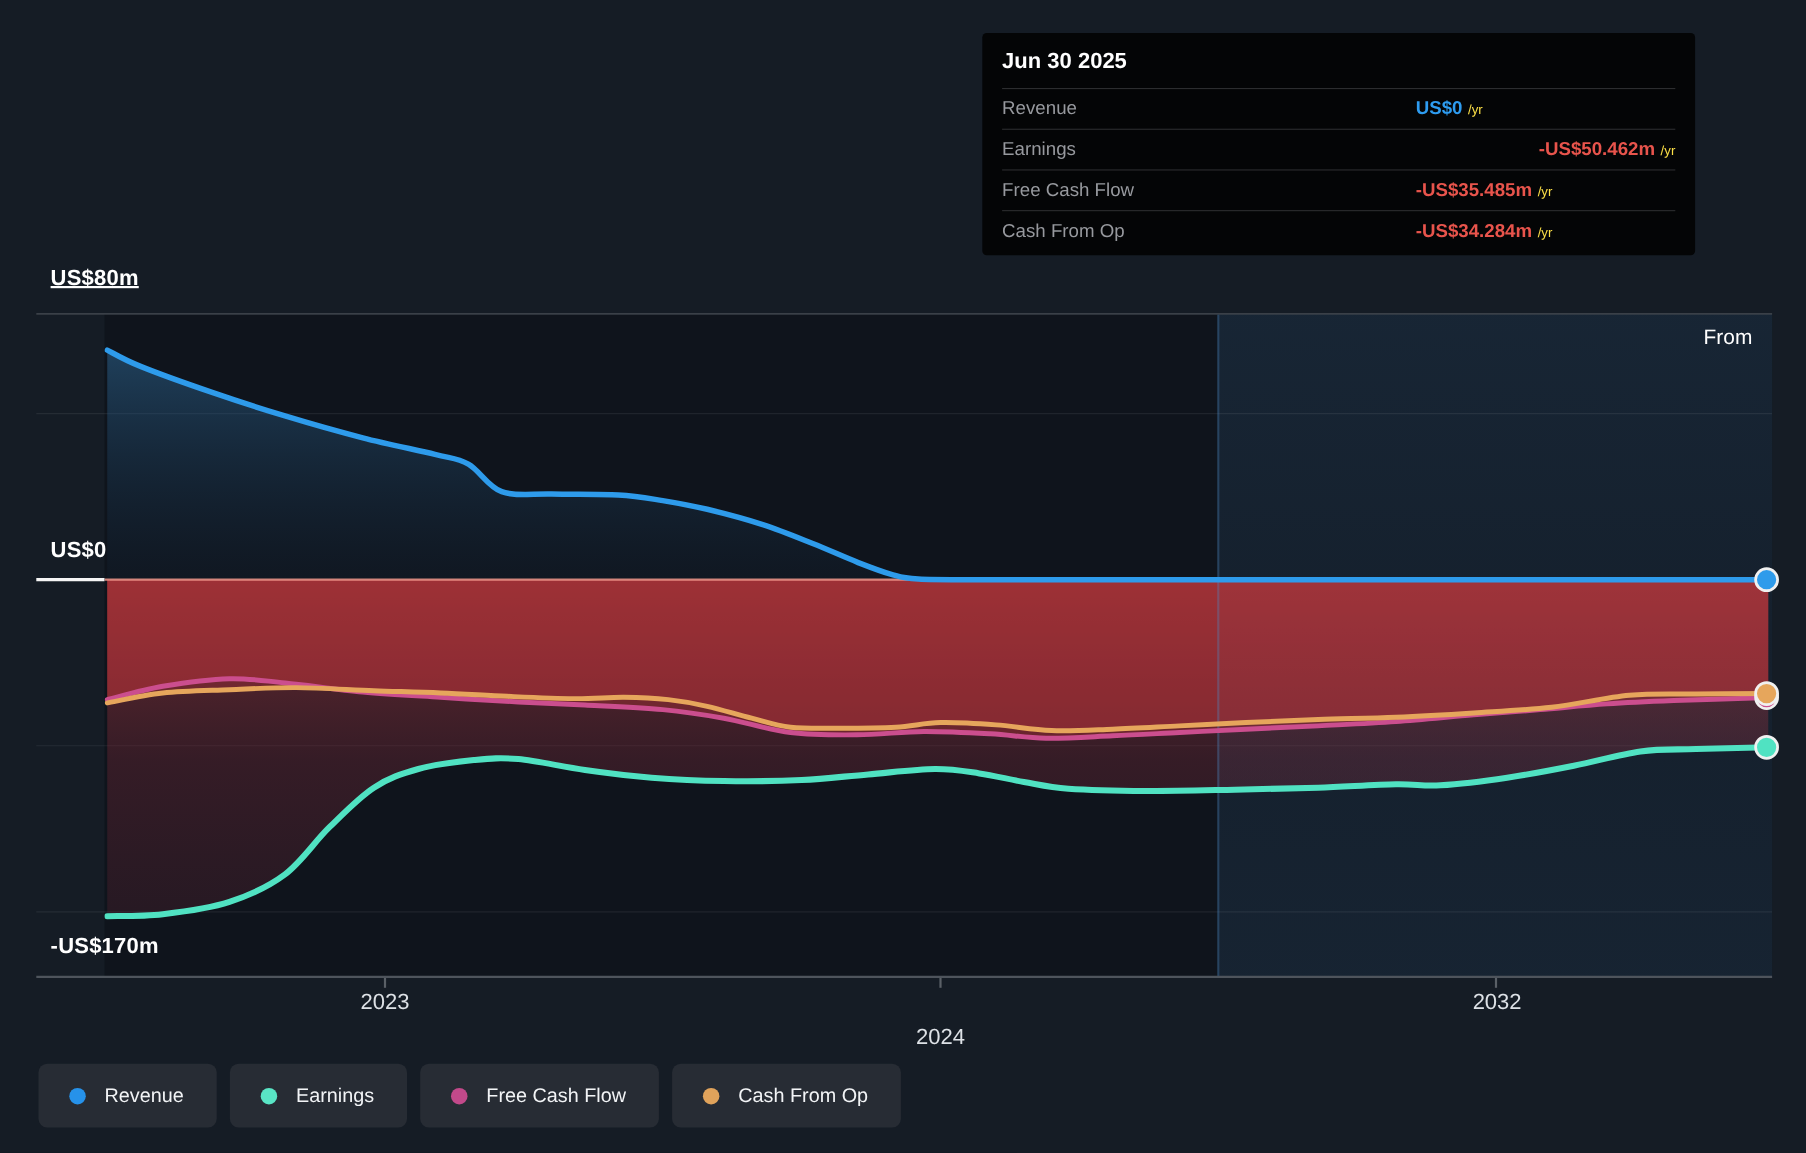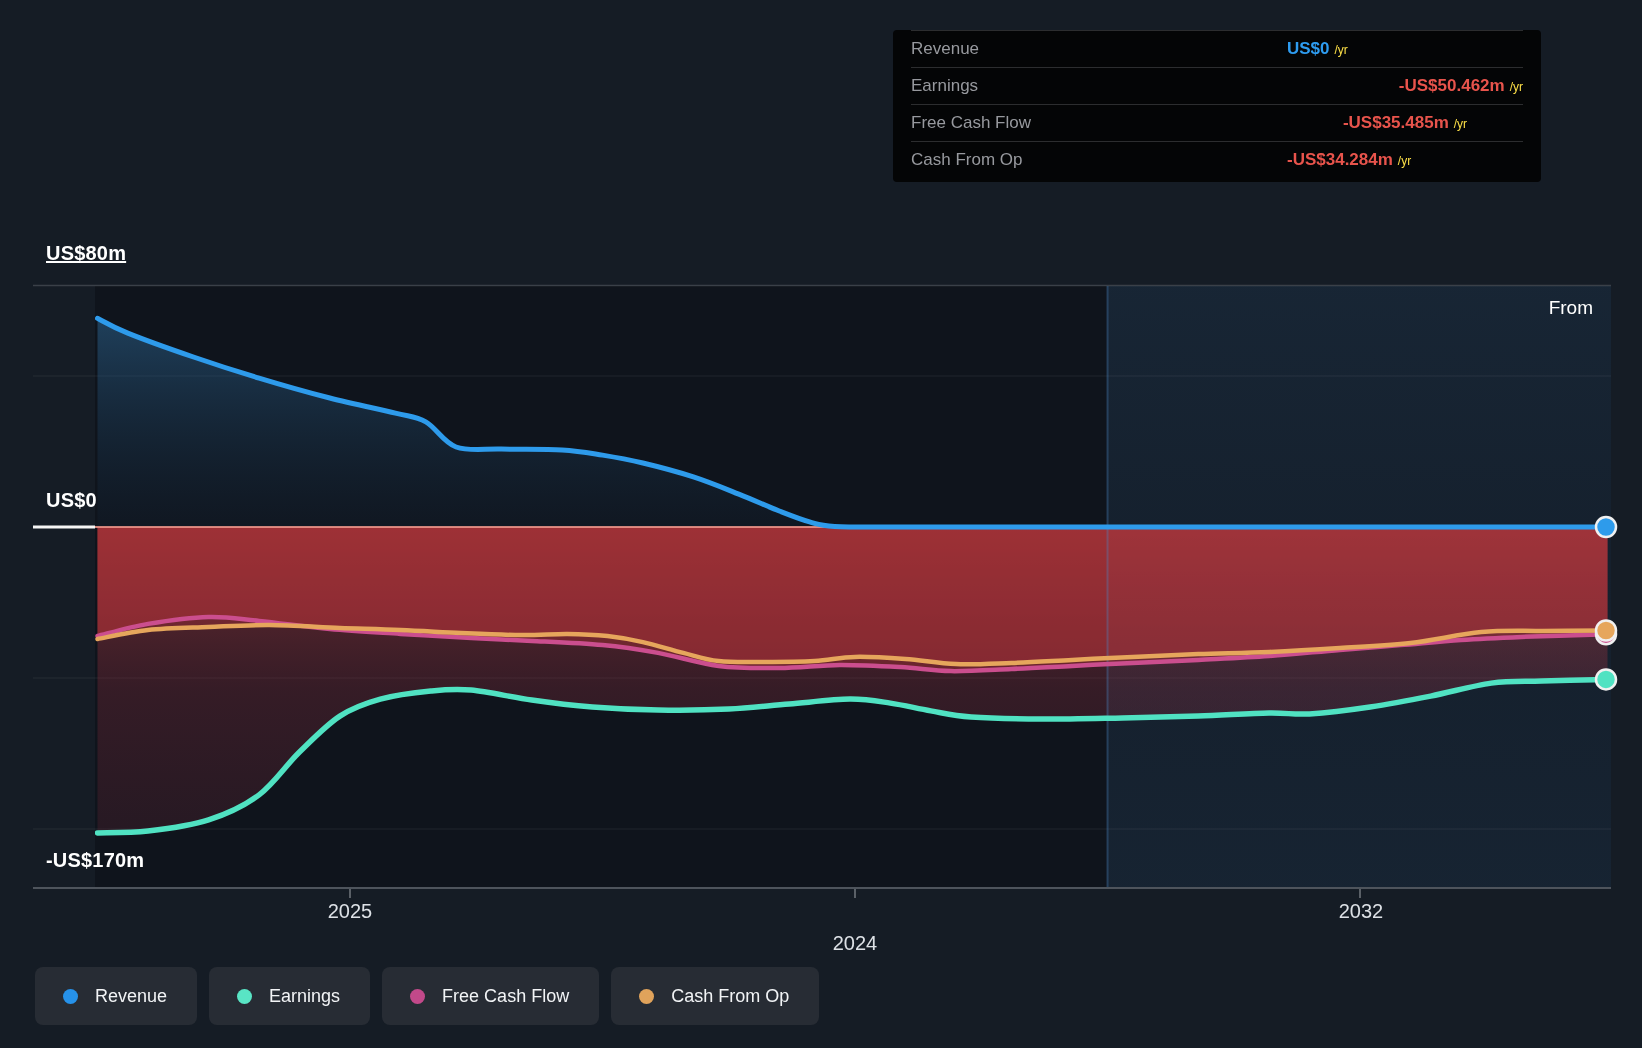--- a/index.html
+++ b/index.html
@@ -97,38 +97,39 @@
         <circle cx="1606" cy="634.1798" r="10" fill="#cb4e8e" stroke="#f0f0f0" stroke-width="2.5"></circle>
         <circle cx="1606" cy="630.5255999999999" r="10" fill="#e6a65c" stroke="#f0f0f0" stroke-width="2.5"></circle>
         <circle cx="1606" cy="527" r="10" fill="#2e9beb" stroke="#f0f0f0" stroke-width="2.5"></circle>
         <circle cx="1606" cy="679.3892000000001" r="10" fill="#50e2c2" stroke="#f0f0f0" stroke-width="2.5"></circle>
       </svg></div>
 
   <div class="ylab ylab-80">US$80m</div>
   <div class="ylab ylab-0">US$0</div>
   <div class="ylab ylab-neg120">-US$170m</div>
 
-  <div class="xlab xlab-2023">2025</div>
+  <div class="xlab xlab-2023">2023</div>
   <div class="xlab xlab-2024">2024</div>
   <div class="xlab xlab-2025">2032</div>
 
   <div class="past-label">From</div>
 
   <div class="tooltip">
+    <div class="tt-title">Jun 30 2025</div>
     <div class="tt-row">
       <span class="tt-label">Revenue</span>
       <span class="tt-value" style="color: rgb(46, 156, 240);"><span>US$0</span><span class="tt-unit">/yr</span></span>
     </div>
     <div class="tt-row">
       <span class="tt-label">Earnings</span>
       <span class="tt-value" style="color: rgb(232, 84, 76); text-align: right;"><span>-US$50.462m</span><span class="tt-unit">/yr</span></span>
     </div>
     <div class="tt-row">
       <span class="tt-label">Free Cash Flow</span>
-      <span class="tt-value" style="color: rgb(232, 84, 76); text-align: center;"><span>-US$35.485m</span><span class="tt-unit">/yr</span></span>
+      <span class="tt-value" style="color: rgb(232, 84, 76);"><span>-US$35.485m</span><span class="tt-unit">/yr</span></span>
     </div>
     <div class="tt-row">
       <span class="tt-label">Cash From Op</span>
       <span class="tt-value" style="color: rgb(232, 84, 76);"><span>-US$34.284m</span><span class="tt-unit">/yr</span></span>
     </div>
   </div>
 
   <div class="legend">
     <div class="pill">
       <span class="dot" style="background: rgb(38, 146, 234);"></span>

